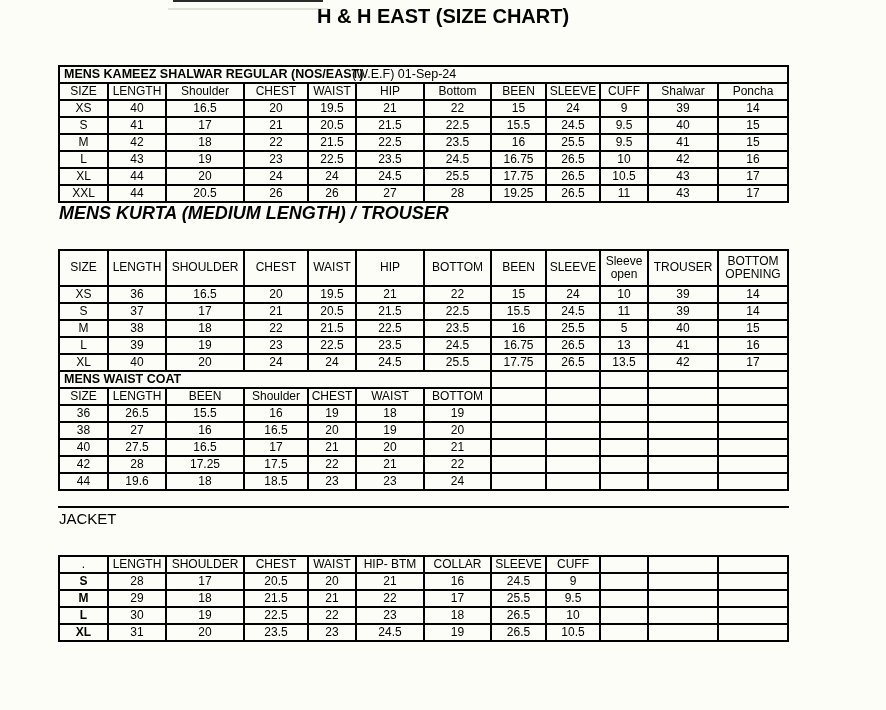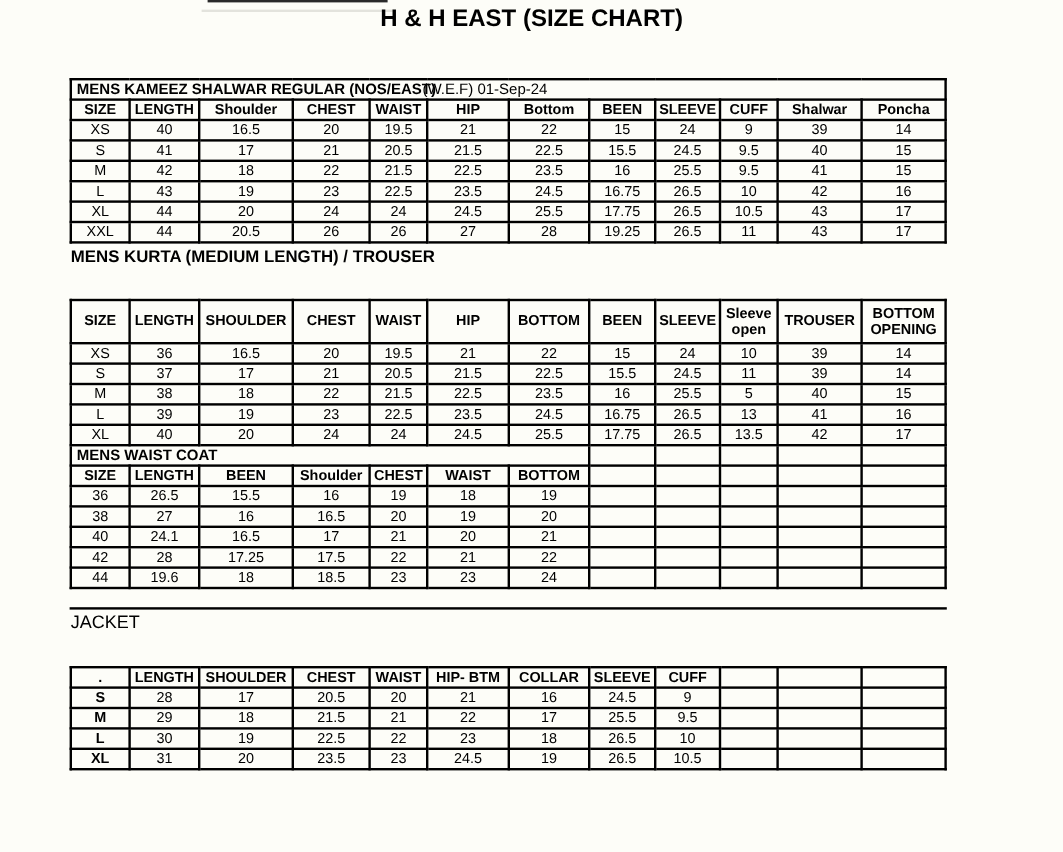--- a/index.html
+++ b/index.html
@@ -40,41 +40,42 @@
   th, td {
     border: 2px solid #000;
     padding: 0;
     height: 17px;
     font-size: 12px;
     line-height: 1.1;
     text-align: center;
     vertical-align: middle;
     overflow: hidden;
   }
-  th { font-weight: bold; white-space: nowrap; }
+  th { font-weight: normal; white-space: nowrap; }
   tr.tall th { white-space: normal; height: 36px; }
 
   .label-cell {
     text-align: left;
     font-weight: bold;
     font-size: 12.5px;
     padding-left: 4px;
     white-space: nowrap;
     position: relative;
   }
   .wef {
     position: absolute; left: 292px; top: 1px;
     font-weight: normal; font-size: 12.5px;
   }
 
   .free-label {
     font-weight: bold;
-    font-size: 14px;
+    font-size: 18px;
     margin: 3px 0 2px 1px;
     line-height: 15px;
+    font-style: italic;
   }
   .divider {
     height: 2px; background: #000;
     margin-top: 15px;
   }
   .jacket-label {
     font-weight: normal;
     font-size: 15px;
     margin: 3px 0 3px 1px;
     line-height: 16px;
@@ -371,21 +372,21 @@
             <td>19</td>
             <td>20</td>
             <td></td>
             <td></td>
             <td></td>
             <td></td>
             <td></td>
           </tr>
           <tr>
             <td>40</td>
-            <td>24.1</td>
+            <td>27.5</td>
             <td>16.5</td>
             <td>17</td>
             <td>21</td>
             <td>20</td>
             <td>21</td>
             <td></td>
             <td></td>
             <td></td>
             <td></td>
             <td></td>

